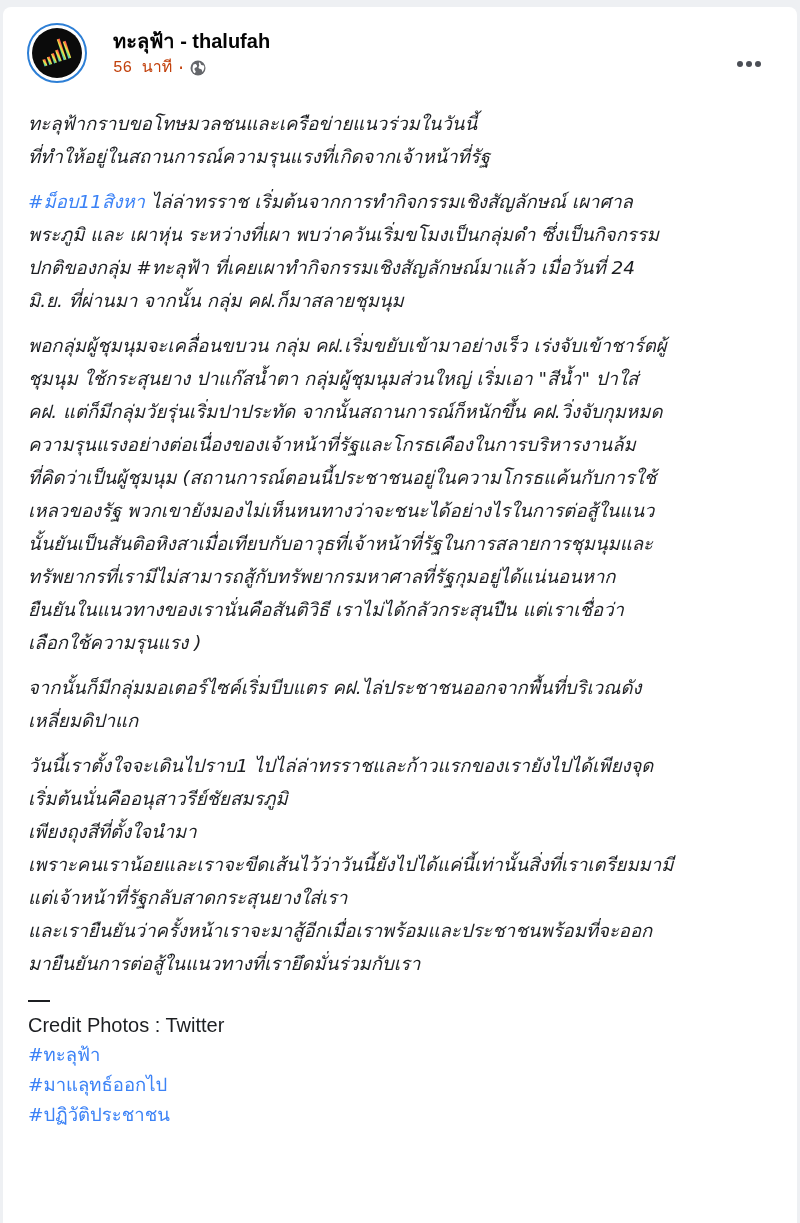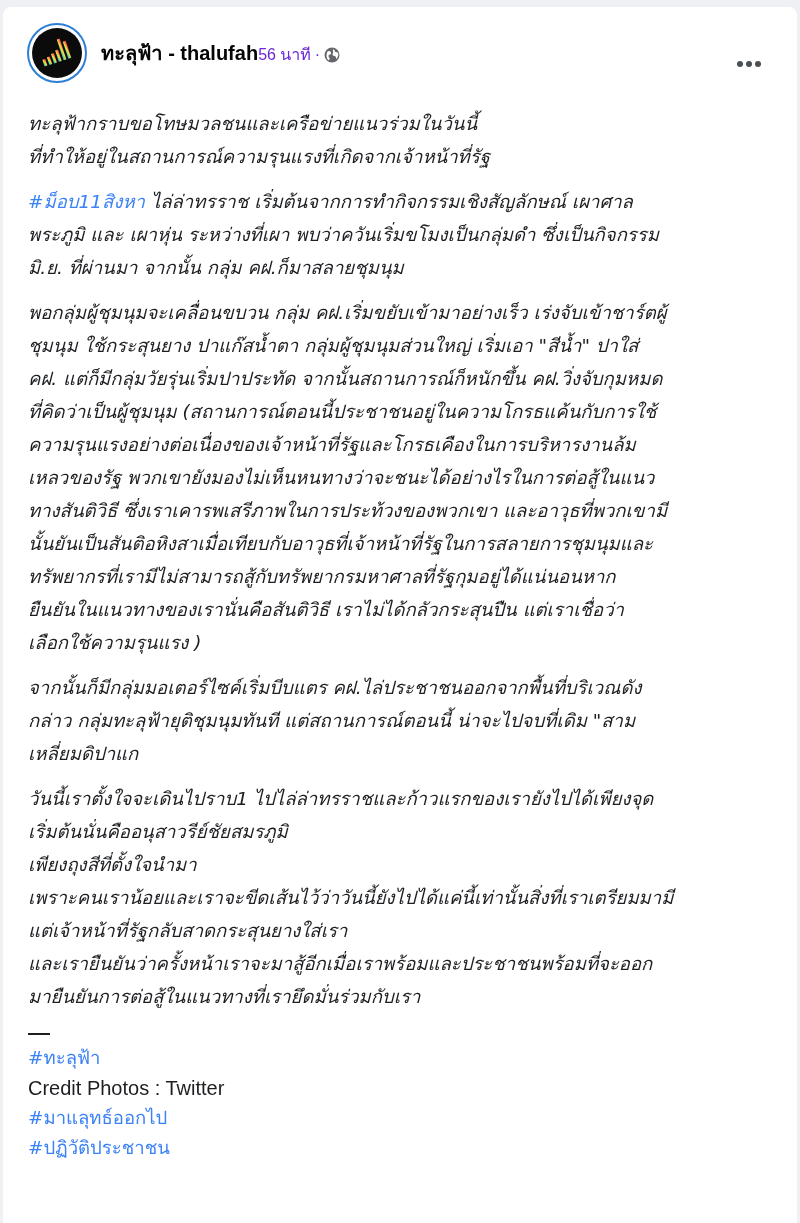--- a/index.html
+++ b/index.html
@@ -46,39 +46,39 @@
       height: 50px;
       border-radius: 50%;
       background: #0b0b0b;
       display: flex;
       align-items: center;
       justify-content: center;
       overflow: hidden;
     }
     .avatar-inner svg { display: block; }
     .meta {
-      margin-left: 14px;
-      display: flex;
-      flex-direction: row;
+      margin-left: 26px;
+      display: flex;
+      flex-direction: column;
     }
     .page-name {
       font-family: "Liberation Sans", sans-serif;
       font-weight: bold;
       font-size: 20px;
       color: #050505;
       line-height: 26px;
       cursor: pointer;
     }
     .sub {
       display: flex;
       align-items: center;
       margin-top: 4px;
-      font-family: Liberation Sans, sans-serif;
+      font-family: Liberation Mono, monospace;
       font-size: 16px;
-      color: #6d28d9;
+      color: #c2410c;
       line-height: 20px;
     }
     .sub .dot { margin: 0 4px; }
     .globe-icon {
       width: 16px;
       height: 16px;
       display: inline-block;
     }
     .more-button {
       position: absolute;
@@ -180,56 +180,55 @@
   <div class="content">
 
     <div class="para">
       <span class="line">ทะลุฟ้ากราบขอโทษมวลชนและเครือข่ายแนวร่วมในวันนี้</span>
       <span class="line">ที่ทำให้อยู่ในสถานการณ์ความรุนแรงที่เกิดจากเจ้าหน้าที่รัฐ</span>
     </div>
 
     <div class="para">
       <span class="line"><span class="hashtag">#ม็อบ11สิงหา</span><span> ไล่ล่าทรราช เริ่มต้นจากการทำกิจกรรมเชิงสัญลักษณ์ เผาศาล</span></span>
       <span class="line">พระภูมิ และ เผาหุ่น ระหว่างที่เผา พบว่าควันเริ่มขโมงเป็นกลุ่มดำ ซึ่งเป็นกิจกรรม</span>
+      <span class="line">ปกติของกลุ่ม #ทะลุฟ้า ที่เคยเผาทำกิจกรรมเชิงสัญลักษณ์มาแล้ว เมื่อวันที่ 24</span>
       <span class="line">มิ.ย. ที่ผ่านมา จากนั้น กลุ่ม คฝ.ก็มาสลายชุมนุม</span>
     </div>
 
     <div class="para">
       <span class="line">พอกลุ่มผู้ชุมนุมจะเคลื่อนขบวน กลุ่ม คฝ.เริ่มขยับเข้ามาอย่างเร็ว เร่งจับเข้าชาร์ตผู้</span>
       <span class="line">ชุมนุม ใช้กระสุนยาง ปาแก๊สน้ำตา กลุ่มผู้ชุมนุมส่วนใหญ่ เริ่มเอา "สีน้ำ" ปาใส่</span>
       <span class="line">คฝ. แต่ก็มีกลุ่มวัยรุ่นเริ่มปาประทัด จากนั้นสถานการณ์ก็หนักขึ้น คฝ.วิ่งจับกุมหมด</span>
+      <span class="line">ความรุนแรงอย่างต่อเนื่องของเจ้าหน้าที่รัฐและโกรธเคืองในการบริหารงานล้ม</span>
       <span class="line">ที่คิดว่าเป็นผู้ชุมนุม (สถานการณ์ตอนนี้ประชาชนอยู่ในความโกรธแค้นกับการใช้</span>
-      <span class="line">ความรุนแรงอย่างต่อเนื่องของเจ้าหน้าที่รัฐและโกรธเคืองในการบริหารงานล้ม</span>
       <span class="line">เหลวของรัฐ พวกเขายังมองไม่เห็นหนทางว่าจะชนะได้อย่างไรในการต่อสู้ในแนว</span>
-      <span class="line">ทางสันติวิธี ซึ่งเราเคารพเสรีภาพในการประท้วงของพวกเขา และอาวุธที่พวกเขามี</span>
       <span class="line">นั้นยันเป็นสันติอหิงสาเมื่อเทียบกับอาวุธที่เจ้าหน้าที่รัฐในการสลายการชุมนุมและ</span>
       <span class="line">ทรัพยากรที่เรามีไม่สามารถสู้กับทรัพยากรมหาศาลที่รัฐกุมอยู่ได้แน่นอนหาก</span>
       <span class="line">ยืนยันในแนวทางของเรานั่นคือสันติวิธี เราไม่ได้กลัวกระสุนปืน แต่เราเชื่อว่า</span>
       <span class="line">เลือกใช้ความรุนแรง )</span>
     </div>
 
     <div class="para">
       <span class="line">จากนั้นก็มีกลุ่มมอเตอร์ไซค์เริ่มบีบแตร คฝ.ไล่ประชาชนออกจากพื้นที่บริเวณดัง</span>
-      <span class="line">กล่าว กลุ่มทะลุฟ้ายุติชุมนุมทันที แต่สถานการณ์ตอนนี้ น่าจะไปจบที่เดิม "สาม</span>
       <span class="line">เหลี่ยมดิปาแก</span>
     </div>
 
     <div class="para" style="margin-bottom:16px">
       <span class="line">วันนี้เราตั้งใจจะเดินไปราบ1 ไปไล่ล่าทรราชและก้าวแรกของเรายังไปได้เพียงจุด</span>
       <span class="line">เริ่มต้นนั่นคืออนุสาวรีย์ชัยสมรภูมิ</span>
       <span class="line">เพียงถุงสีที่ตั้งใจนำมา</span>
       <span class="line">เพราะคนเราน้อยและเราจะขีดเส้นไว้ว่าวันนี้ยังไปได้แค่นี้เท่านั้นสิ่งที่เราเตรียมมามี</span>
       <span class="line">แต่เจ้าหน้าที่รัฐกลับสาดกระสุนยางใส่เรา</span>
       <span class="line">และเรายืนยันว่าครั้งหน้าเราจะมาสู้อีกเมื่อเราพร้อมและประชาชนพร้อมที่จะออก</span>
       <span class="line">มายืนยันการต่อสู้ในแนวทางที่เรายึดมั่นร่วมกับเรา</span>
     </div>
 
     <span class="divider"></span>
 
     <div class="footer-block">
+      <span class="line">Credit Photos : Twitter</span>
       <span class="line hashtag">#ทะลุฟ้า</span>
-      <span class="line">Credit Photos : Twitter</span>
       <span class="line hashtag">#มาแลุทธ์ออกไป</span>
       <span class="line hashtag">#ปฏิวัติประชาชน</span>
     </div>
 
   </div>
 </div>
 
 </body></html>

